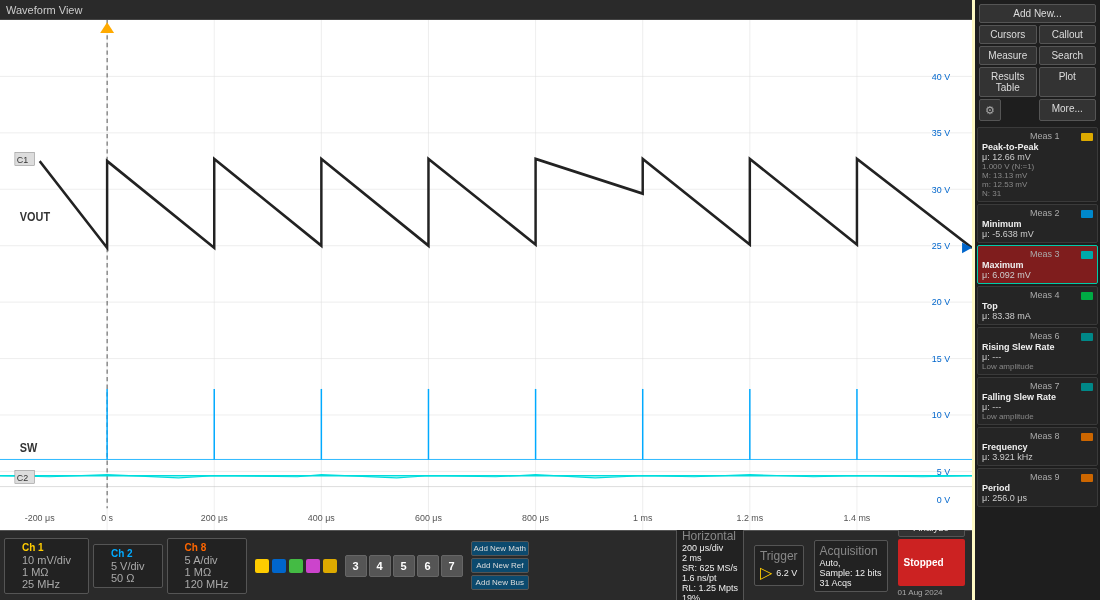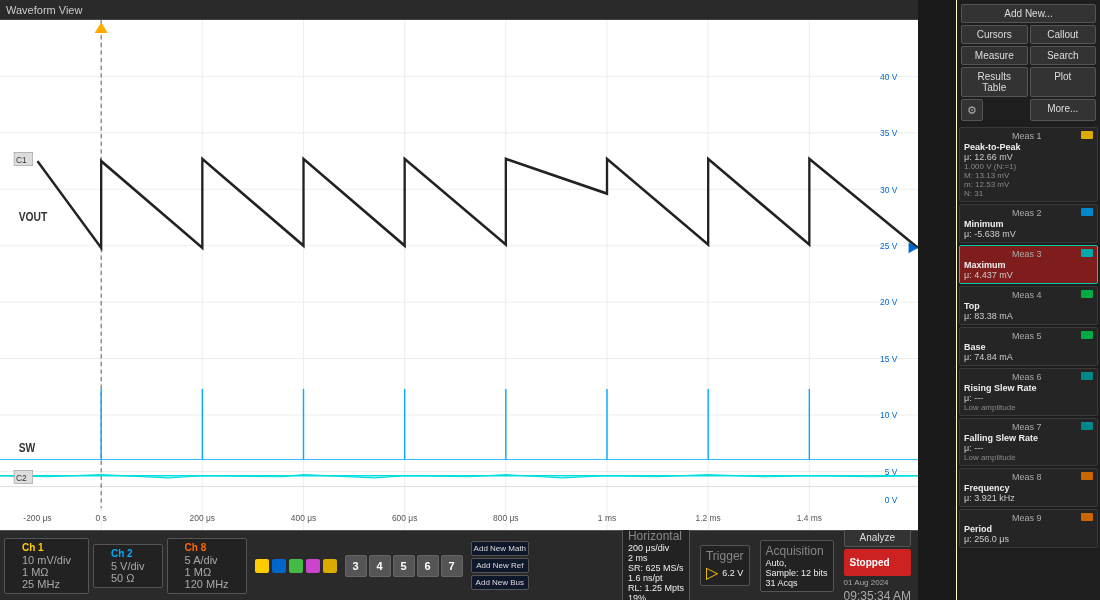--- a/index.html
+++ b/index.html
@@ -1,68 +1,68 @@
 <!DOCTYPE html>
 <html><head>
   <meta charset="utf-8">
   <style>
     * { box-sizing: border-box; margin: 0; padding: 0; }
     body { width: 1100px; height: 600px; background: #1a1a1a; font-family: Arial, sans-serif; overflow: hidden; color: #fff; font-size: 11px; }
     
-    #main-container { display: flex; width: 1100px; height: 600px; gap: 38px; }
+    #main-container { display: flex; width: 1100px; height: 600px; }
     
     #waveform-area { flex: 1; display: flex; flex-direction: column; background: #111; }
     
     #title-bar { background: #2a2a2a; padding: 2px 6px; font-size: 11px; color: #ccc; border-bottom: 1px solid #444; height: 20px; display: flex; align-items: center; }
     
     #waveform-canvas-container { flex: 1; position: relative; background: #fff; }
     
     #bottom-bar { background: #2a2a2a; height: 70px; display: flex; align-items: center; padding: 0 4px; border-top: 1px solid #555; gap: 4px; }
     
     .channel-info { background: #222; border: 1px solid #555; padding: 3px 17px; border-radius: 2px; min-width: 65px; }
     .channel-info .ch-name { font-size: 10px; font-weight: bold; margin-bottom: 1px; }
     .channel-info .ch-detail { font-size: 11px; color: #aaa; }
     
     .ch1-color { color: #ffcc00; }
     .ch2-color { color: #00aaff; }
     .ch8-color { color: #ff6600; }
     
-    #right-panel { width: 144px; background: #1e1e1e; display: flex; flex-direction: column; border-left: 1px solid #fef9c3; }
+    #right-panel { width: 128px; background: #1e1e1e; display: flex; flex-direction: column; border-left: 3px solid #fef9c3; }
     
     #top-buttons { display: grid; grid-template-columns: 1fr 1fr; gap: 2px; padding: 4px; }
     
     .btn { background: #333; border: 1px solid #555; color: #ddd; padding: 3px 4px; text-align: center; cursor: pointer; border-radius: 2px; font-size: 10px; }
     .btn-wide { grid-column: 1 / -1; }
     
     #meas-panel { flex: 1; overflow-y: auto; padding: 2px; }
     
     .meas-item { background: #252525; border: 1px solid #3a3a3a; margin-bottom: 2px; padding: 3px 4px; border-radius: 2px; }
-    .meas-header { display: flex; align-items: flex-start; justify-content: space-between; margin-bottom: 1px; padding-left: 48px; }
+    .meas-header { display: flex; align-items: flex-end; justify-content: space-between; margin-bottom: 1px; padding-left: 48px; }
     .meas-title { font-size: 9px; color: #aaa; }
     .meas-badge { width: 12px; height: 8px; border-radius: 1px; display: inline-block; }
     .meas-name { font-size: 9px; color: #eee; font-weight: bold; }
     .meas-value { font-size: 9px; color: #ccc; }
     .meas-sub { font-size: 8px; color: #888; }
     
     .badge-yellow { background: #ddaa00; }
     .badge-blue { background: #0088cc; }
     .badge-cyan { background: #00aaaa; }
     .badge-green { background: #00aa44; }
     .badge-teal { background: #008888; }
     .badge-orange { background: #cc6600; }
     
     .meas-highlighted { border-color: #00ccaa; background: #7f1d1d; }
     .number-btn { background: #555; border: 1px solid #666; color: #fff; width: 22px; height: 22px; display: flex; align-items: center; justify-content: center; cursor: pointer; border-radius: 2px; font-size: 11px; font-weight: bold; }
-    .add-btn-small { background: #0f172a; border: 1px solid #555; color: #ddd; padding: 2px; text-align: center; cursor: pointer; border-radius: 2px; font-size: 8px; }
+    .add-btn-small { background: #0c4a6e; border: 1px solid #555; color: #ddd; padding: 2px; text-align: center; cursor: pointer; border-radius: 2px; font-size: 8px; }
     
     .horizontal-info, .trigger-info, .acquisition-info { background: #222; border: 1px solid #555; padding: 3px 5px; border-radius: 2px; font-size: 9px; }
     .info-label { color: #888; font-size: 12px; }
     .info-value { color: #eee; }
     
-    .stopped-badge { background: #cc2222; color: #fff; padding: 8px 6px; border-radius: 2px; font-size: 10px; font-weight: bold; }
+    .stopped-badge { background: #cc2222; color: #fff; padding: 18px 6px; border-radius: 2px; font-size: 10px; font-weight: bold; }
     
     .settings-btn { background: #333; border: 1px solid #555; color: #aaa; width: 22px; height: 22px; display: flex; align-items: center; justify-content: center; cursor: pointer; border-radius: 2px; }
 
     #waveform-svg { position: absolute; top: 0; left: 0; width: 100%; height: 100%; }
   </style>
 </head>
 <body>
 
 <div id="main-container">
 
@@ -292,40 +292,32 @@
         <div class="meas-name">Minimum</div>
         <div class="meas-value">μ: -5.638 mV</div>
       </div>
 
       <div class="meas-item meas-highlighted">
         <div class="meas-header">
           <span class="meas-title">Meas 3</span>
           <span class="meas-badge badge-cyan"></span>
         </div>
         <div class="meas-name">Maximum</div>
-        <div class="meas-value">μ: 4.437 mV</div>
+        <div class="meas-value">μ: 6.092 mV</div>
       </div>
 
       <div class="meas-item">
         <div class="meas-header">
           <span class="meas-title">Meas 4</span>
           <span class="meas-badge badge-green"></span>
         </div>
         <div class="meas-name">Top</div>
         <div class="meas-value">μ: 83.38 mA</div>
       </div>
 
-      <div class="meas-item">
-        <div class="meas-header">
-          <span class="meas-title">Meas 5</span>
-          <span class="meas-badge badge-green"></span>
-        </div>
-        <div class="meas-name">Base</div>
-        <div class="meas-value">μ: 74.84 mA</div>
-      </div>
 
       <div class="meas-item">
         <div class="meas-header">
           <span class="meas-title">Meas 6</span>
           <span class="meas-badge badge-teal"></span>
         </div>
         <div class="meas-name">Rising Slew Rate</div>
         <div class="meas-value">μ: ---</div>
         <div class="meas-sub">Low amplitude</div>
       </div>

